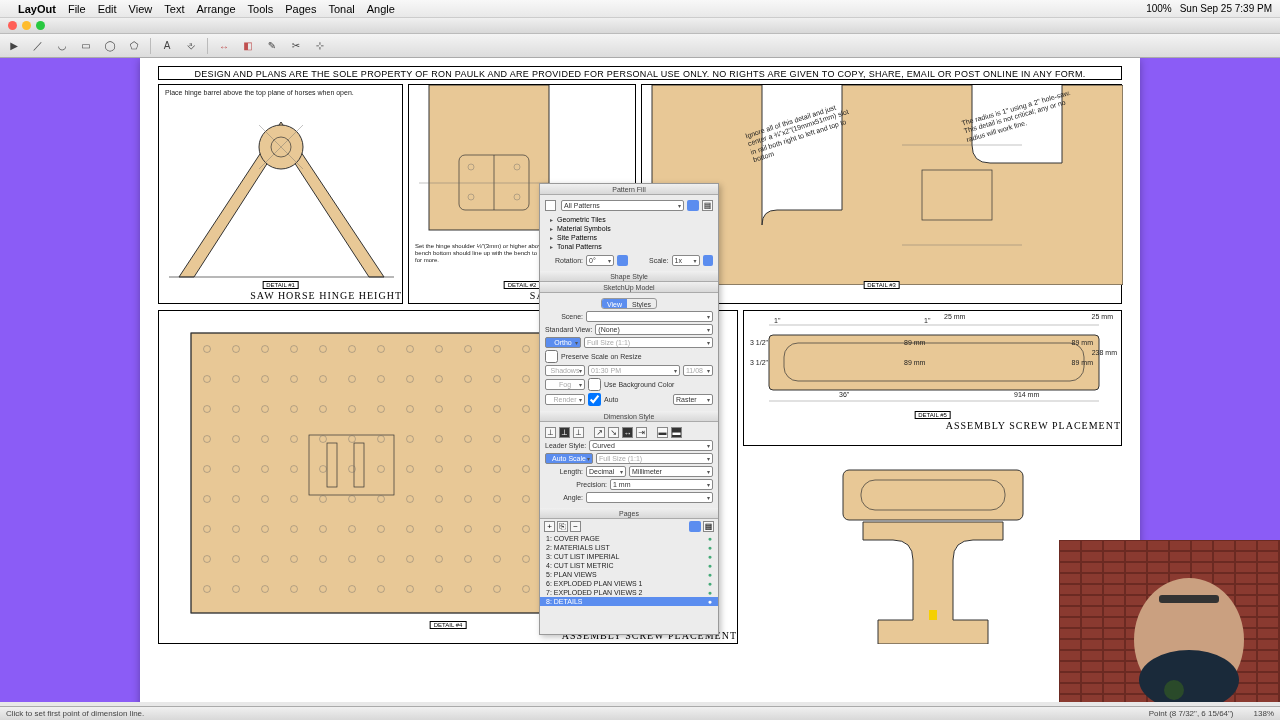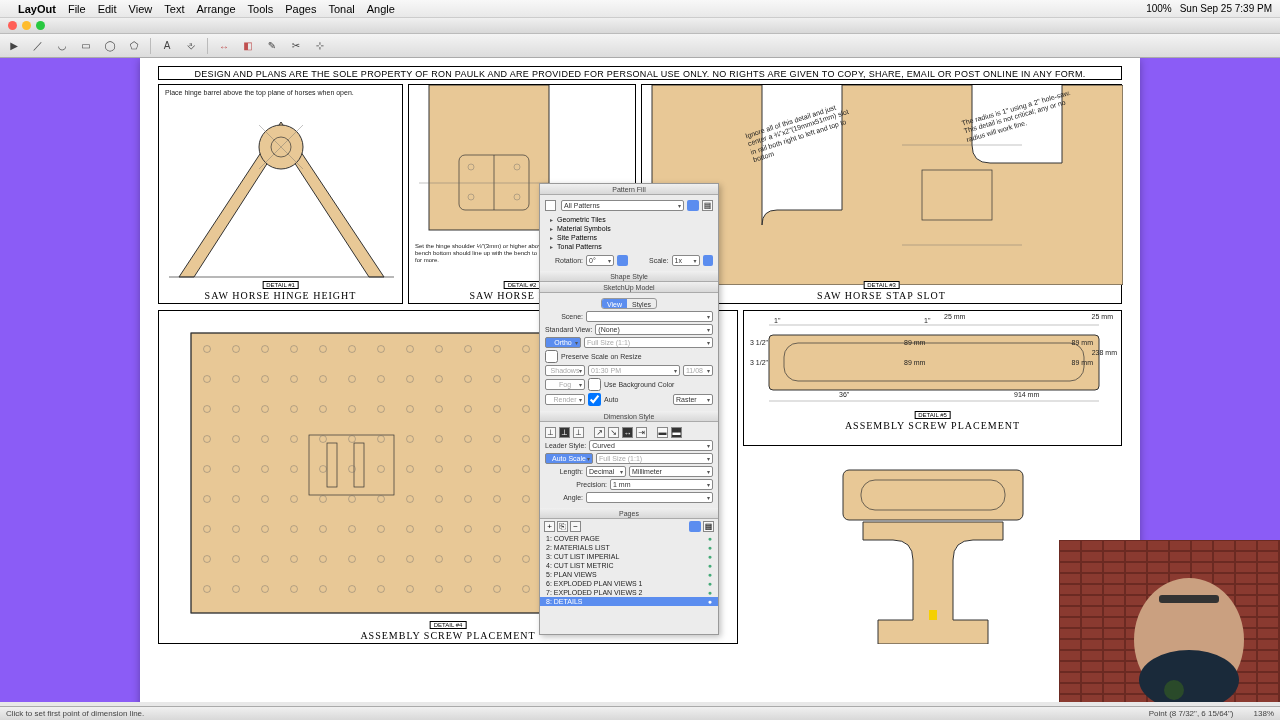--- a/index.html
+++ b/index.html
@@ -21,21 +21,21 @@
 .canvas { position: absolute; top: 58px; left: 0; right: 0; bottom: 18px; background: #8b5cf6; overflow: hidden; }
 .page { position: absolute; left: 140px; top: 0; width: 1000px; height: 680px; background: #fff; box-shadow: 0 2px 8px rgba(0,0,0,0.3); }
 .banner { position: absolute; top: 8px; left: 18px; right: 18px; height: 14px; border: 1px solid #000; text-align: center; font-size: 9px; line-height: 14px; letter-spacing: 0.3px; }
 .detail { position: absolute; border: 1px solid #000; background: #fff; }
 .d1 { left: 18px; top: 26px; width: 245px; height: 220px; }
 .d2 { left: 268px; top: 26px; width: 228px; height: 220px; }
 .d3 { left: 501px; top: 26px; width: 481px; height: 220px; }
 .d4 { left: 18px; top: 252px; width: 580px; height: 334px; }
 .d5 { left: 603px; top: 252px; width: 379px; height: 136px; }
 .d6 { left: 603px; top: 392px; width: 379px; height: 194px; }
-.dtitle { position: absolute; bottom: 2px; left: 0; right: 0; text-align: center; font-size: 10px; font-family: "Times New Roman", serif; letter-spacing: 1px; }
+.dtitle { position: absolute; bottom: 2px; left: 0; right: 0; text-align: right; font-size: 10px; font-family: "Times New Roman", serif; letter-spacing: 1px; }
 .dlabel { position: absolute; bottom: 14px; left: 50%; transform: translateX(-50%); font-size: 6px; border: 0.5px solid #000; padding: 0 3px; background: #fff; }
 .note { position: absolute; font-size: 7px; color: #222; line-height: 1.2; }
 .tan { fill: #e8c896; stroke: #333; stroke-width: 1; }
 .line { stroke: #333; stroke-width: 0.7; fill: none; }
 .thin { stroke: #666; stroke-width: 0.4; fill: none; }
 
 
 .inspector { position: absolute; left: 539px; top: 125px; width: 180px; background: #ececec; border: 1px solid #999; box-shadow: 2px 2px 6px rgba(0,0,0,0.25); font-size: 8px; z-index: 50; }
 .insp-hdr { background: linear-gradient(#f0f0f0,#d8d8d8); height: 11px; font-size: 7px; text-align: center; line-height: 11px; border-bottom: 1px solid #aaa; color: #444; }
 .insp-sec { padding: 3px 5px; }
@@ -146,21 +146,20 @@
     <div class="detail d3">
       <svg width="481" height="200" style="position:absolute;top:0;left:0">
         <path class="tan" d="M10 0 H120 V140 Q120 125 135 125 H200 V0 H330 V60 Q330 78 348 78 H420 V0 H481 V200 H10 Z"></path>
         <rect class="line" x="280" y="85" width="70" height="50"></rect>
         <line class="thin" x1="260" y1="60" x2="380" y2="60"></line>
           <line class="thin" x1="260" y1="160" x2="380" y2="160"></line>
       </svg>
       <div class="note" style="top:30px;left:105px;width:110px;transform:rotate(-18deg)">Ignore all of this detail and just center a ¾"x2"(19mmx51mm) slot in rail both right to left and top to bottom</div>
       <div class="note" style="top:18px;left:320px;width:120px;transform:rotate(-16deg)">The radius is 1" using a 2" hole-saw. This detail is not critical; any or no radius will work fine.</div>
       <div class="dlabel">DETAIL #3</div>
-      <div class="dtitle">SAW HORSE STAP SLOT</div>
     </div>
 
     <div class="detail d4">
       <svg width="580" height="310" style="position:absolute;top:4px;left:0">
         <rect class="tan" x="32" y="18" width="520" height="280"></rect>
         <rect class="line" x="32" y="18" width="520" height="280"></rect>
         <rect class="line" x="150" y="120" width="85" height="60" fill="#fff"></rect>
         <rect class="line" x="168" y="128" width="10" height="44" fill="#d8c090"></rect>
         <rect class="line" x="195" y="128" width="10" height="44" fill="#d8c090"></rect>
       </svg>

